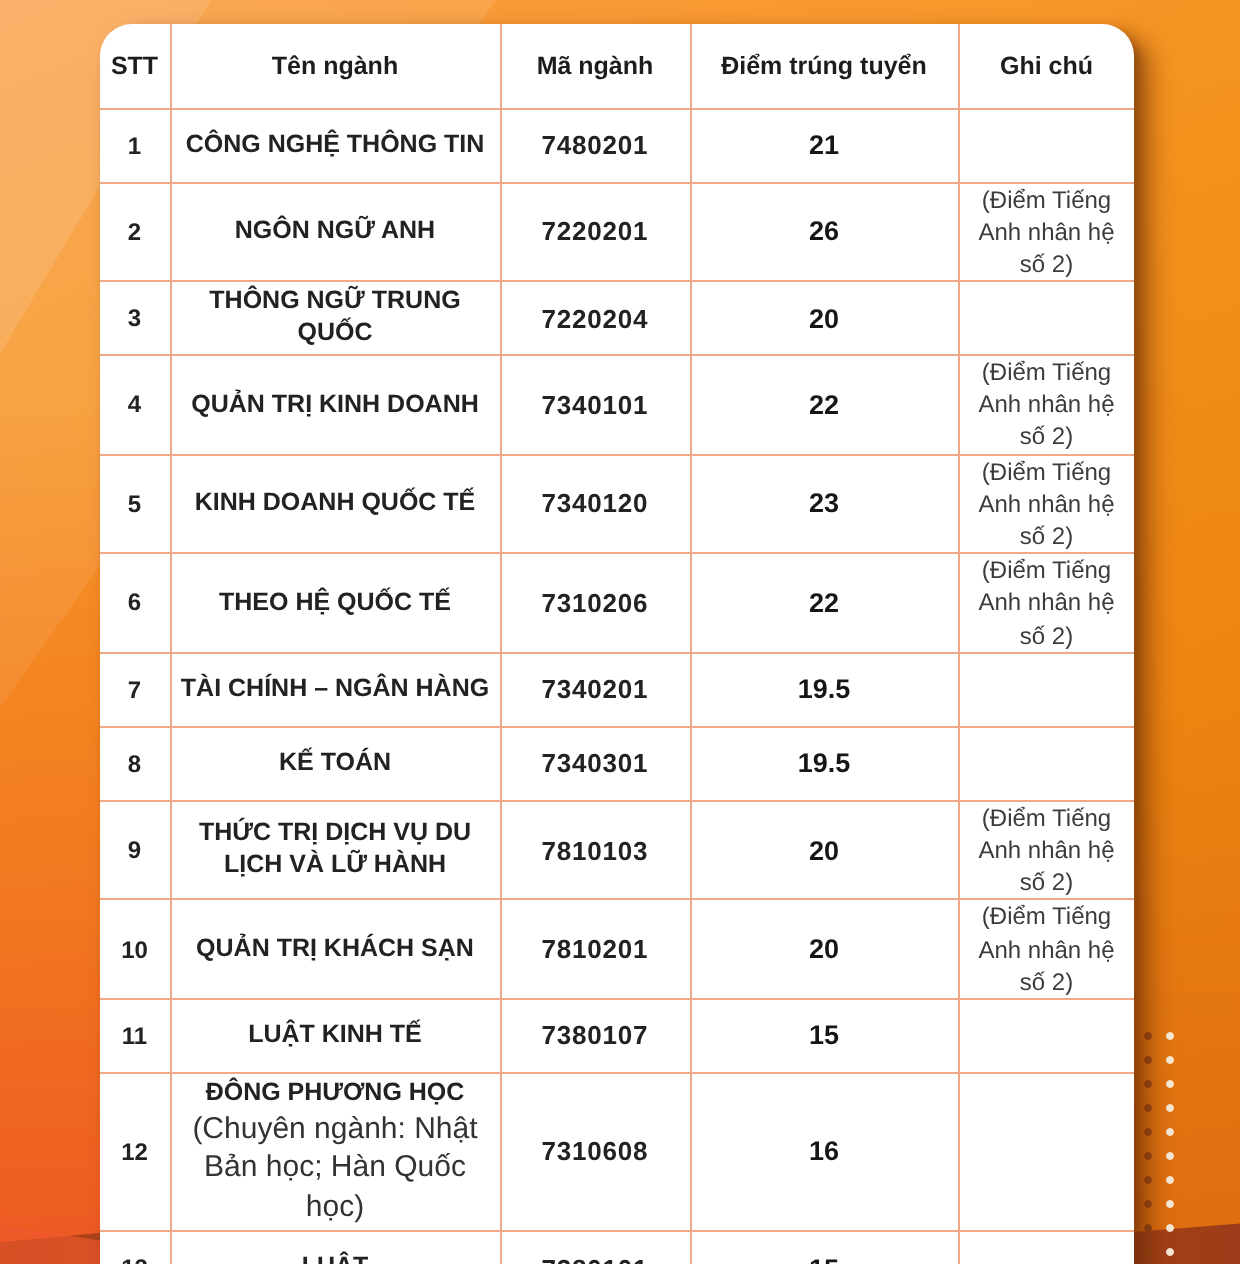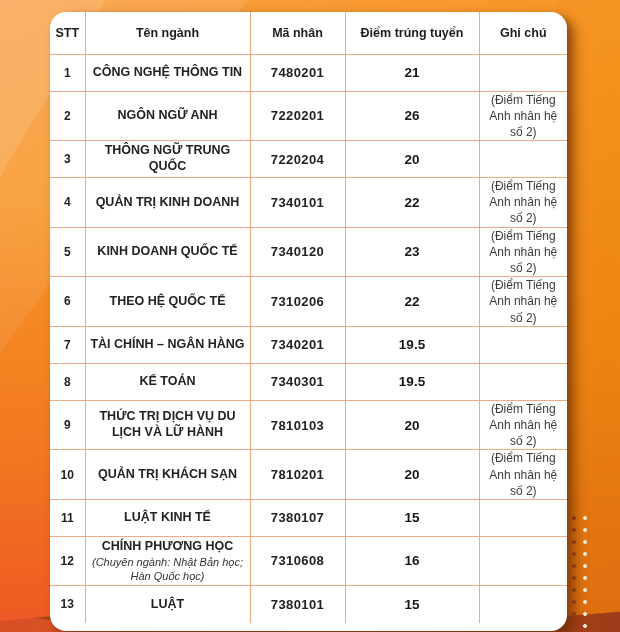--- a/index.html
+++ b/index.html
@@ -56,21 +56,21 @@
   th:first-child,td:first-child{border-left:none;}
   th:last-child,td:last-child{border-right:none;}
   thead th{border-top:none;}
   tbody tr:last-child td{border-bottom:none;}
   thead tr{height:42px;}
   tbody tr{height:37px;}
   th{font-size:12.5px;font-weight:bold;color:#1d1d1d;}
   td{color:#222222;}
   td.stt{font-size:12px;font-weight:bold;}
   td.name{font-size:12.5px;font-weight:bold;line-height:1.25;}
-  td.name .name-note{display:block;font-weight:normal;font-style:italic;font-size:11px;color:#333;line-height:1.3;}
+  td.name .name-note{display:block;font-weight:normal;font-size:15px;color:#333;line-height:1.3;}
   td.code{font-size:13px;font-weight:bold;letter-spacing:.4px;}
   td.score{font-size:13.5px;font-weight:bold;color:#161616;}
   td.note{font-size:12px;color:#3c3c3c;line-height:1.35;padding:0 7px;}
 </style>
 </head>
 <body>
 
 <div class="shape shape-light-1"></div>
 <div class="shape shape-light-2"></div>
 <div class="shape shape-left-red"></div>
@@ -88,21 +88,21 @@
       <col style="width:35px">
         <col style="width:165px">
         <col style="width:95px">
         <col style="width:134px">
         <col style="width:88px">
     </colgroup>
     <thead>
       <tr>
         <th>STT</th>
         <th>Tên ngành</th>
-        <th>Mã nhân</th>
+        <th>Mã ngành</th>
         <th>Điểm trúng tuyển</th>
         <th>Ghi chú</th>
       </tr>
     </thead>
     <tbody>
         <tr>
           <td class="stt">1</td>
           <td class="name"><span>CÔNG NGHỆ THÔNG TIN</span></td>
           <td class="code">7480201</td>
           <td class="score">21</td>
@@ -173,21 +173,21 @@
         </tr>
         <tr>
           <td class="stt">11</td>
           <td class="name"><span>LUẬT KINH TẾ</span></td>
           <td class="code">7380107</td>
           <td class="score">15</td>
           <td class="note"></td>
         </tr>
         <tr>
           <td class="stt">12</td>
-          <td class="name"><span>CHÍNH PHƯƠNG HỌC</span><span class="name-note">(Chuyên ngành: Nhật Bản học; Hàn Quốc học)</span></td>
+          <td class="name"><span>ĐÔNG PHƯƠNG HỌC</span><span class="name-note">(Chuyên ngành: Nhật Bản học; Hàn Quốc học)</span></td>
           <td class="code">7310608</td>
           <td class="score">16</td>
           <td class="note"></td>
         </tr>
         <tr>
           <td class="stt">13</td>
           <td class="name"><span>LUẬT</span></td>
           <td class="code">7380101</td>
           <td class="score">15</td>
           <td class="note"></td>

